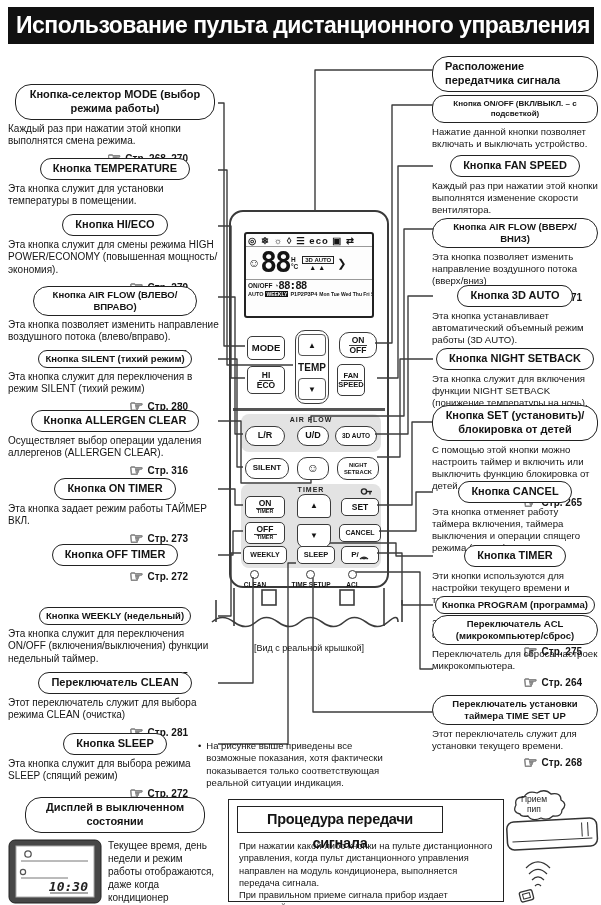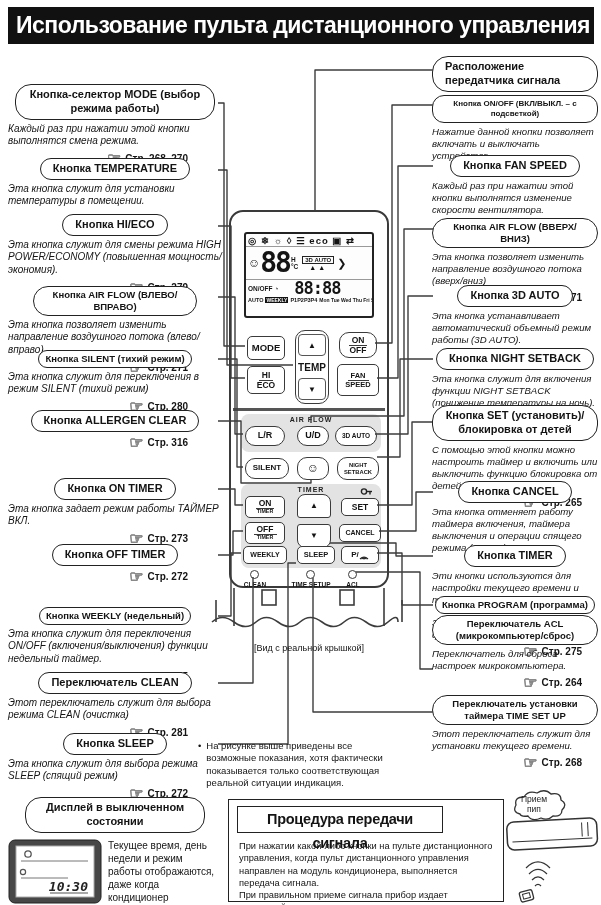--- a/index.html
+++ b/index.html
@@ -14,21 +14,21 @@
   .callout.leftcol{left:8px;width:214px;}
   .callout.rightcol{left:432px;width:166px;}
   .pillwrap{text-align:center;}
   .pill{display:inline-block;border:1.6px solid #222;border-radius:16px;background:#fff;
         font-weight:bold;font-size:11px;line-height:1.25;padding:3px 12px;text-align:center;
         max-width:200px;box-sizing:border-box;}
   .pill.sm{font-size:8px;padding:3px 6px;max-width:164px;border-radius:12px;}
   .pill.sm2{font-size:9.5px;padding:2px 6px;max-width:164px;}
   .pill.leftal{text-align:left;}
   .rightcol .pill{max-width:166px;}
-  .desc{font-size:10px;line-height:1.26;margin-top:3px;text-align:left;font-style:italic;}
+  .desc{font-size:10px;line-height:1.26;margin-top:3px;text-align:left;}
   .rightcol .desc{font-size:9.6px;}
   .pageref{font-size:10px;font-weight:bold;text-align:right;padding-right:34px;margin-top:1px;}
   .rightcol .pageref{padding-right:16px;}
   .hand{color:#8a8a8a;font-size:16px;vertical-align:-2px;margin-right:4px;
         text-shadow:0 0 0 #666;}
   
   .remote{position:absolute;left:229px;top:210px;width:160px;height:378px;background:#fff;
           border:2.4px solid #3a3a3a;border-radius:14px;box-sizing:border-box;z-index:2;}
   .lcd{position:absolute;left:13px;top:20px;width:130px;height:86px;border:2px solid #222;
        border-radius:3px;background:#fdfdfd;box-sizing:border-box;overflow:hidden;}
@@ -39,22 +39,22 @@
   .lcd-temp{font-family:"DejaVu Sans Mono",monospace;font-weight:bold;font-size:28px;
             letter-spacing:-2px;line-height:1;}
   .lcd-unit{font-size:6.5px;font-weight:bold;line-height:1.1;margin-left:1px;}
   .lcd-3d{margin-left:4px;text-align:center;}
   .lcd-3d .box{display:block;border:1.2px solid #222;font-size:6px;font-weight:bold;
                padding:0 2px;}
   .lcd-3d .fans{display:block;font-size:7px;letter-spacing:2px;line-height:1;}
   .lcd-louver{font-size:11px;margin-left:3px;}
   .lcd-r3{display:flex;align-items:center;border-top:1px solid #999;padding:0 2px;}
   .lcd-onoff{font-size:6.5px;font-weight:bold;white-space:nowrap;}
-  .lcd-time{font-family:"DejaVu Sans Mono",monospace;font-weight:bold;font-size:17px;
-            letter-spacing:-1px;margin-left:16px;line-height:1;}
+  .lcd-time{font-family:"DejaVu Sans Mono",monospace;font-weight:bold;font-size:11px;
+            letter-spacing:-1px;margin-left:0;line-height:1;}
   .lcd-r4{display:flex;align-items:center;gap:2px;padding:0 2px;font-weight:bold;}
   .lcd-auto{font-size:5.5px;}
   .lcd-weekly{font-size:5px;background:#111;color:#fff;padding:0 1px;}
   .lcd-p{font-size:5.5px;}
   .lcd-days{font-size:5px;white-space:nowrap;}
   .btn{position:absolute;border:1.5px solid #3a3a3a;border-radius:5px;background:#fff;
        font-weight:bold;display:flex;align-items:center;justify-content:center;
        box-sizing:border-box;text-align:center;line-height:1.05;}
   .btn.pillb{border-radius:10px;}
   .btn2{flex-direction:column;}
@@ -163,20 +163,21 @@
   </div>
 
   <div class="callout leftcol zc" style="top:348px">
     <div class="pillwrap"><span class="pill sm2">Кнопка SILENT (тихий режим)</span></div>
     <div class="desc">Эта кнопка служит для переключения в режим SILENT (тихий режим)</div>
     <div class="pageref"><span class="hand">☞</span><span>Стр. 280</span></div>
   </div>
 
   <div class="callout leftcol zc" style="top:410px">
     <div class="pillwrap"><span class="pill">Кнопка ALLERGEN CLEAR</span></div>
+    <div class="desc">Осуществляет выбор операции удаления аллергенов (ALLERGEN CLEAR).</div>
     <div class="pageref"><span class="hand">☞</span><span>Стр. 316</span></div>
   </div>
 
   <div class="callout leftcol zc" style="top:478px">
     <div class="pillwrap"><span class="pill">Кнопка ON TIMER</span></div>
     <div class="desc">Эта кнопка задает режим работы ТАЙМЕР ВКЛ.</div>
     <div class="pageref"><span class="hand">☞</span><span>Стр. 273</span></div>
   </div>
 
   <div class="callout leftcol zc" style="top:544px">
@@ -319,21 +320,21 @@
       <div class="tbtn">▼</div>
     </div>
     <div class="btn btn2 pillb" style="left:108px;top:120px;width:38px;height:26px;font-size:8.5px">
       <span class="top">ON</span>
         <span>OFF</span>
     </div>
     <div class="btn btn2" style="left:16px;top:154px;width:38px;height:28px;font-size:8.5px">
       <span class="top">HI</span>
         <span>ECO</span>
     </div>
-    <div class="btn btn2" style="left:106px;top:152px;width:42px;height:32px;font-size:7.5px">
+    <div class="btn btn2" style="left:106px;top:152px;width:28px;height:32px;font-size:7.5px">
       <span class="top">FAN</span>
         <span>SPEED</span>
     </div>
 
     <div style="position:absolute;left:2px;top:196px;width:152px;height:3px;background:#555"></div>
 
     <div class="graysec" style="left:10px;top:202px;width:140px;height:38px">
       <div class="seclabel">AIR FLOW</div>
     </div>
     <div class="btn pillb" style="left:14px;top:214px;width:40px;height:20px;font-size:9px">L/R</div>

